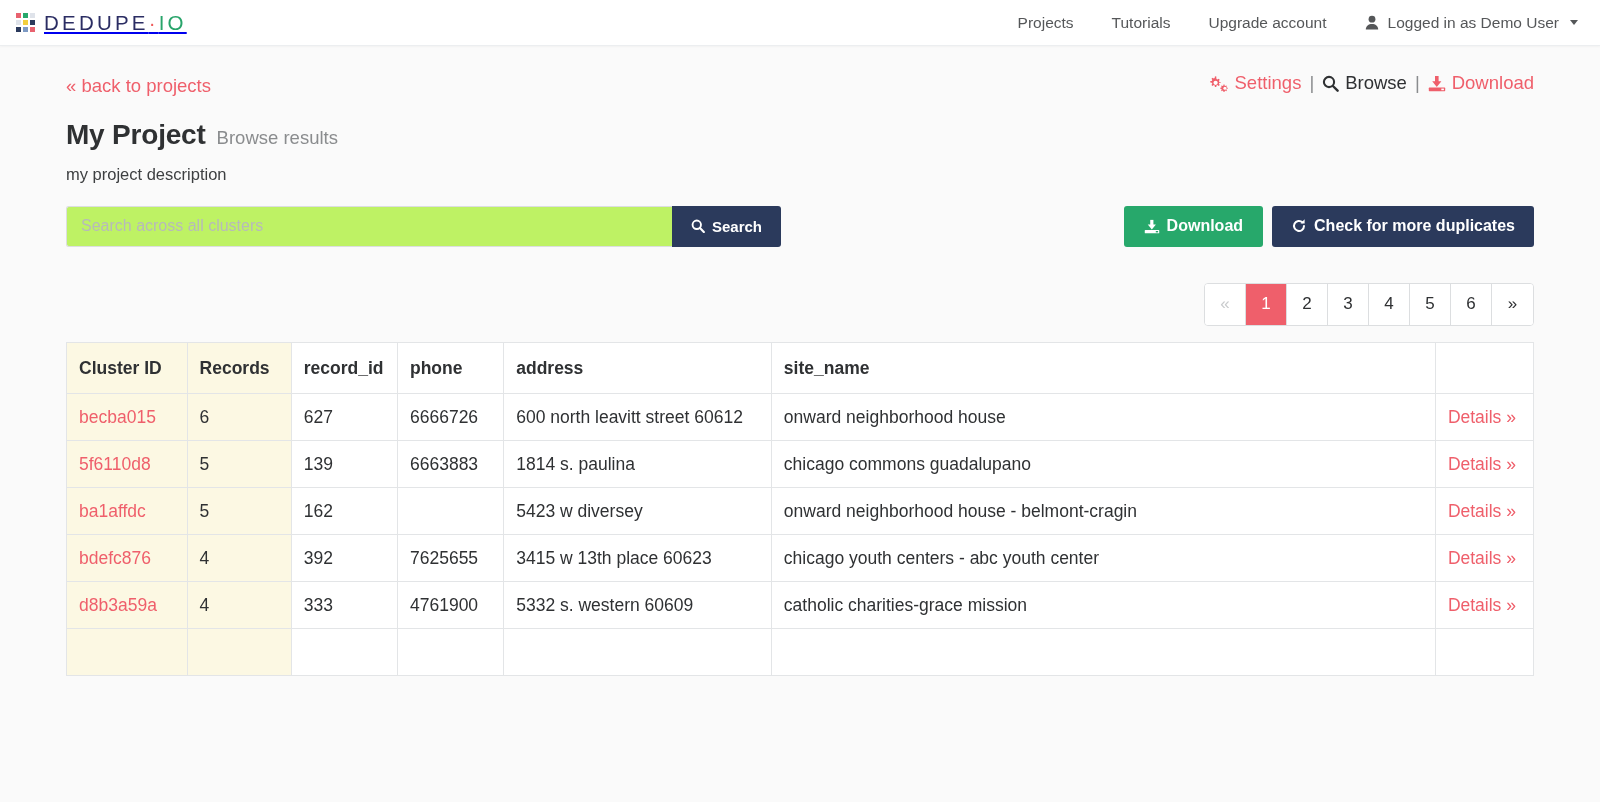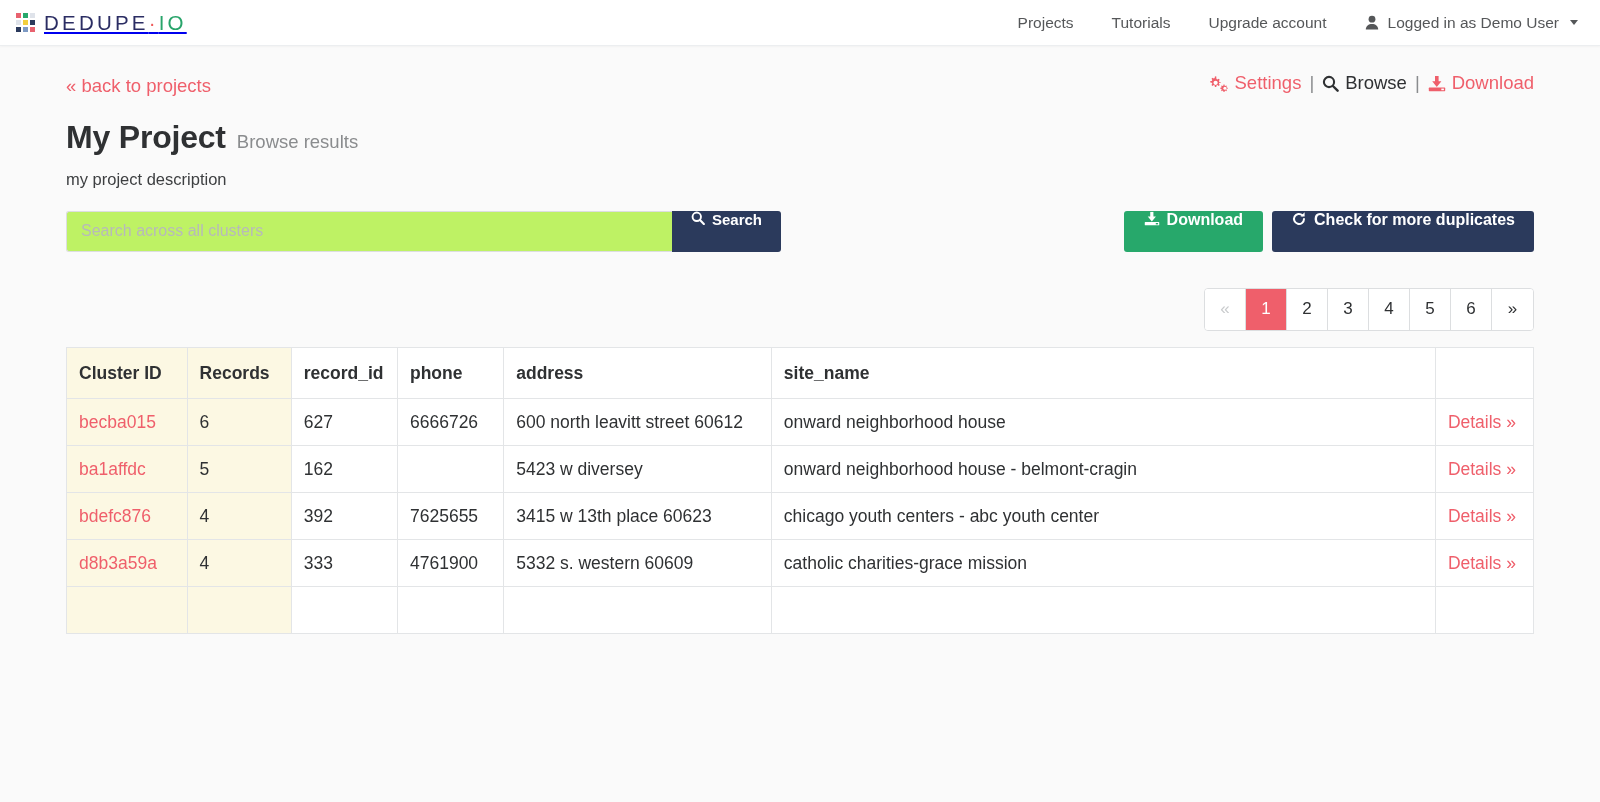--- a/index.html
+++ b/index.html
@@ -99,21 +99,21 @@
   .util-download { color: #ef5f6b; }
   .util-sep { color: #8a8c8e; padding: 0 1px; }
 
   .title-row {
     margin-top: 22px;
     display: flex;
     align-items: baseline;
     gap: 11px;
   }
   .proj-title {
-    font-size: 32px;
+    font-size: 28px;
     font-weight: 700;
     color: #2f3133;
     letter-spacing: -0.2px;
   }
   .proj-sub {
     font-size: 18.5px;
     color: #8a8c8e;
     font-weight: 400;
   }
   .proj-desc {
@@ -143,21 +143,21 @@
     outline: none;
   }
   .search-input::placeholder { color: #b7b9bb; }
   .btn {
     border: none;
     border-radius: 3px;
     font-size: 15.5px;
     font-family: "Liberation Sans", sans-serif;
     color: #fff;
     display: inline-flex;
-    align-items: flex-start;
+    align-items: center;
     justify-content: center;
     gap: 7px;
     cursor: pointer;
     white-space: nowrap;
   }
   .btn-search {
     height: 41px;
     padding: 0 19px;
     background: #2b3a5c;
     border-radius: 0 3px 3px 0;
@@ -411,20 +411,29 @@
           <tr>
             <td class="hl hl-id"><a href="#">becba015</a></td>
             <td class="hl">6</td>
             <td>627</td>
             <td>6666726</td>
             <td>600 north leavitt street 60612</td>
             <td>onward neighborhood house</td>
             <td class="details"><a href="#">Details »</a></td>
           </tr>
           <tr>
+            <td class="hl hl-id"><a href="#">5f6110d8</a></td>
+            <td class="hl">5</td>
+            <td>139</td>
+            <td>6663883</td>
+            <td>1814 s. paulina</td>
+            <td>chicago commons guadalupano</td>
+            <td class="details"><a href="#">Details »</a></td>
+          </tr>
+          <tr>
             <td class="hl hl-id"><a href="#">ba1affdc</a></td>
             <td class="hl">5</td>
             <td>162</td>
             <td>&nbsp;</td>
             <td>5423 w diversey</td>
             <td>onward neighborhood house - belmont-cragin</td>
             <td class="details"><a href="#">Details »</a></td>
           </tr>
           <tr>
             <td class="hl hl-id"><a href="#">bdefc876</a></td>

